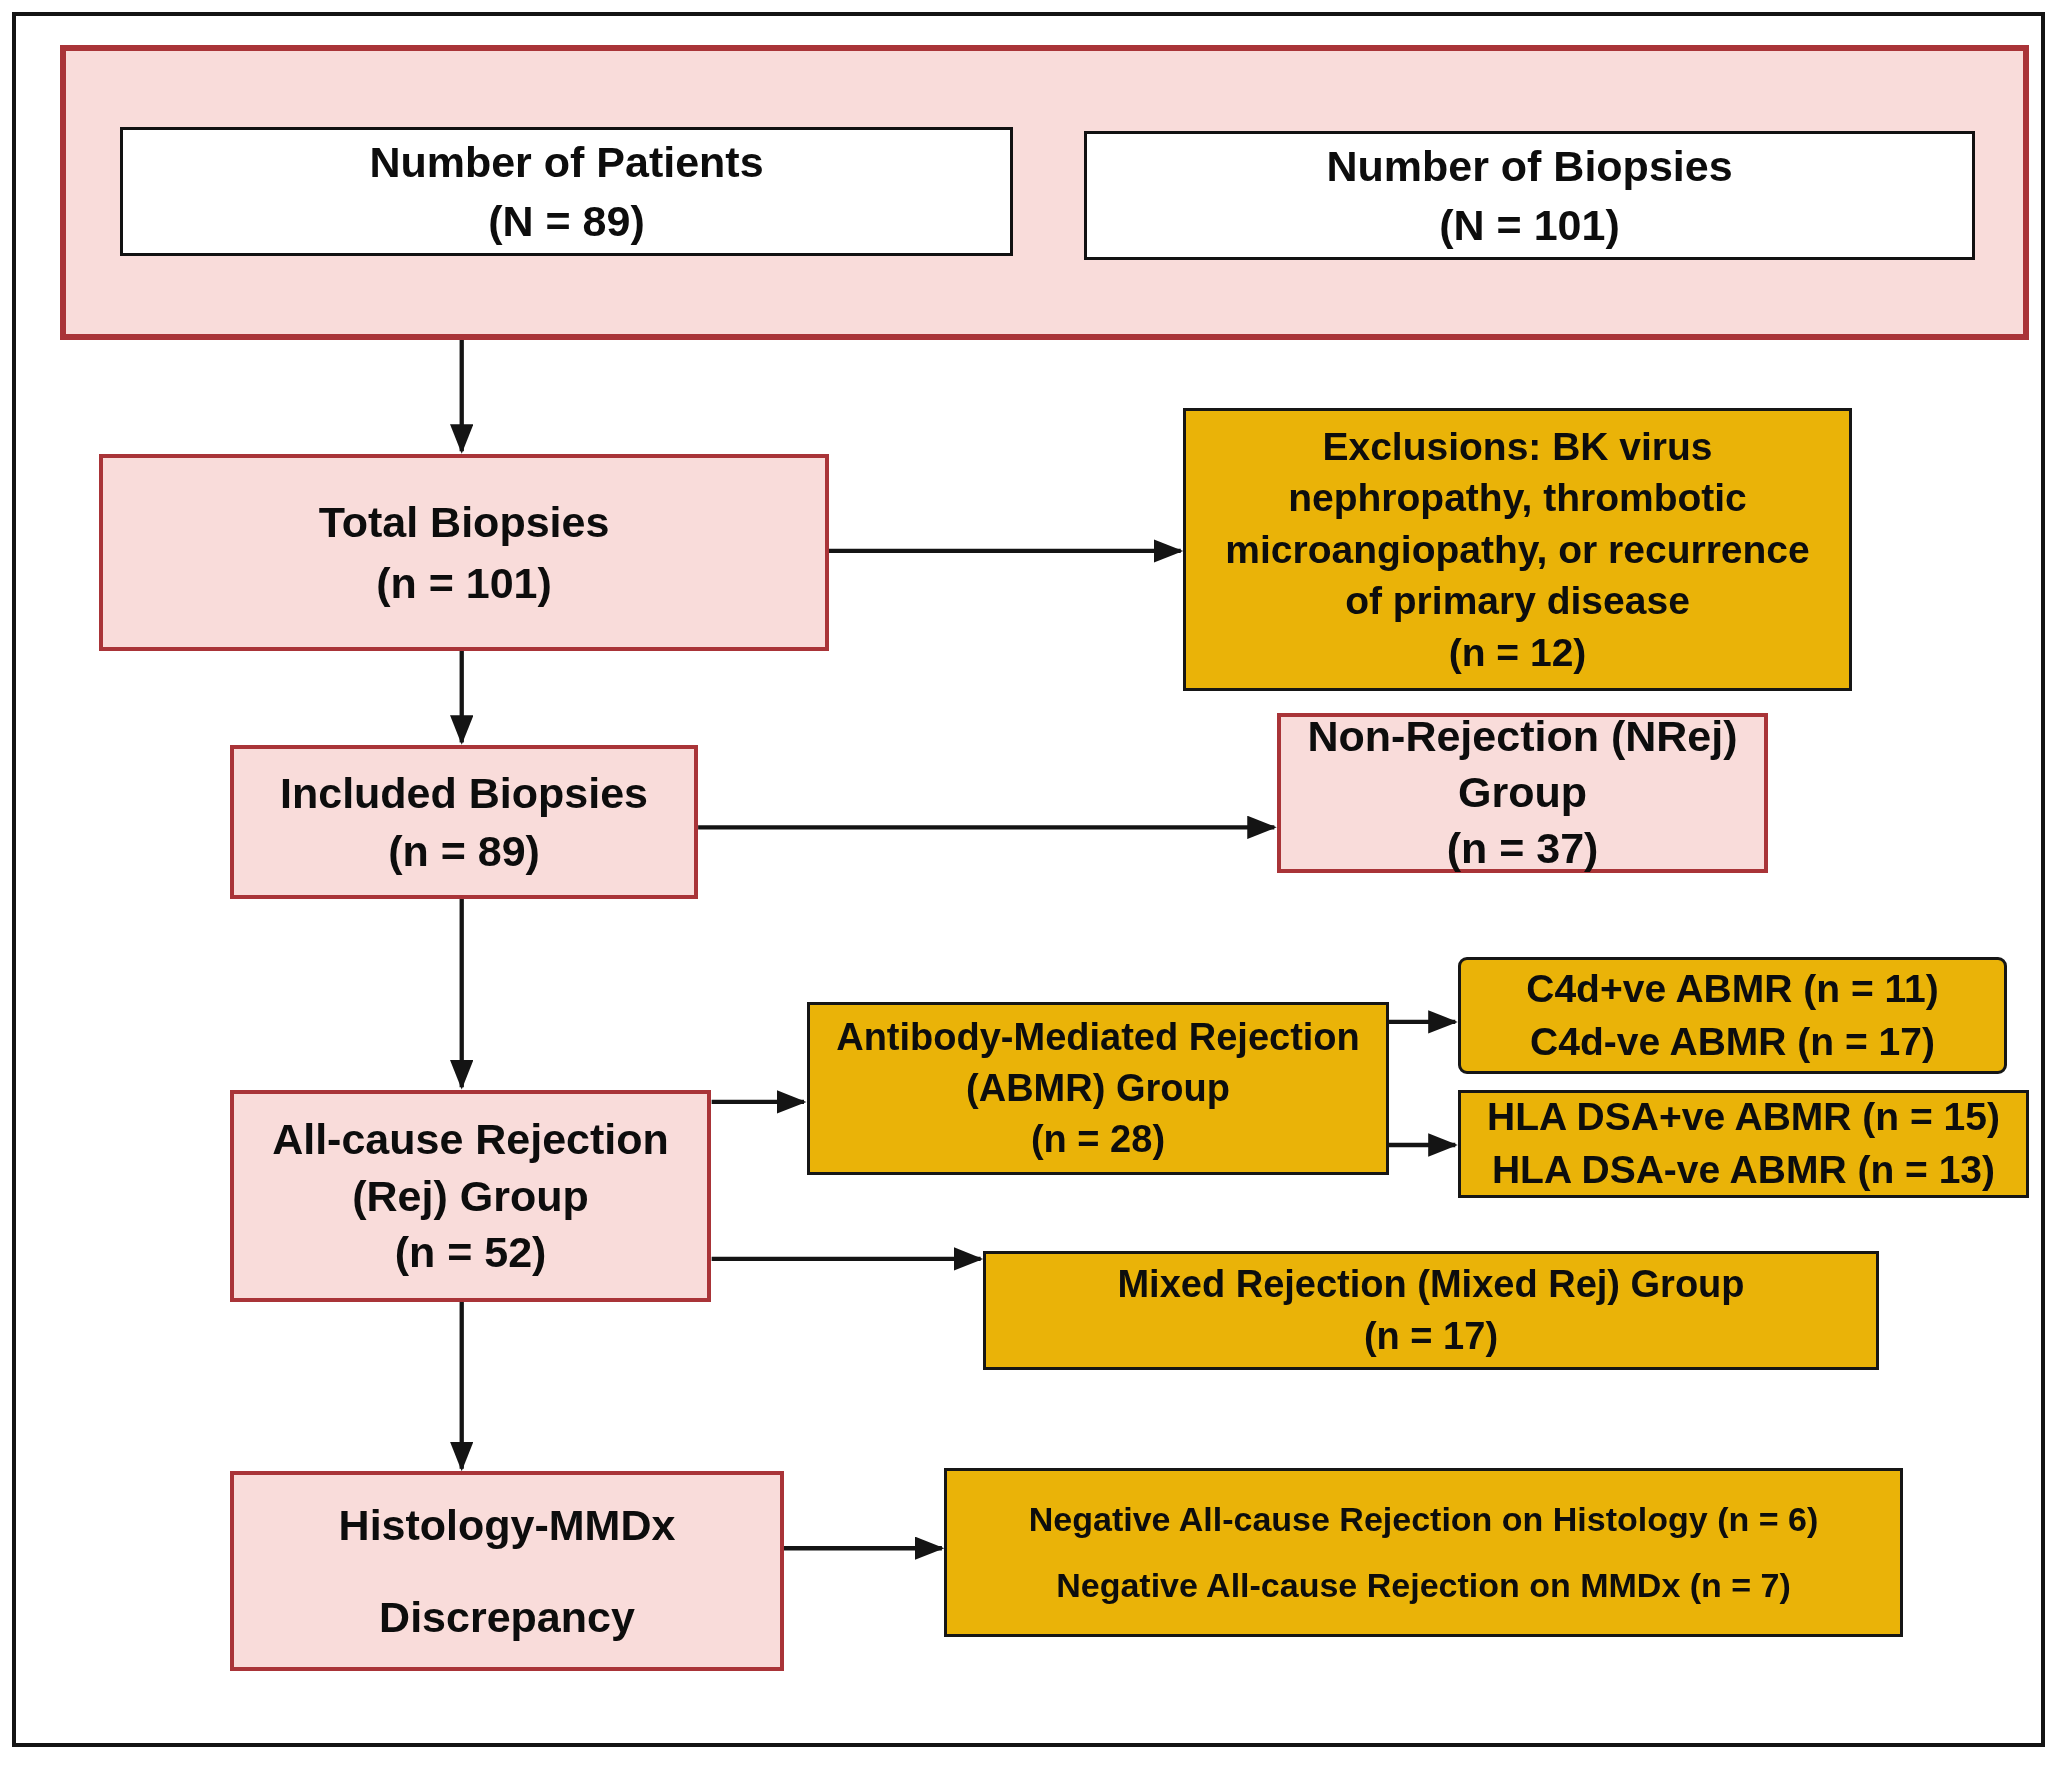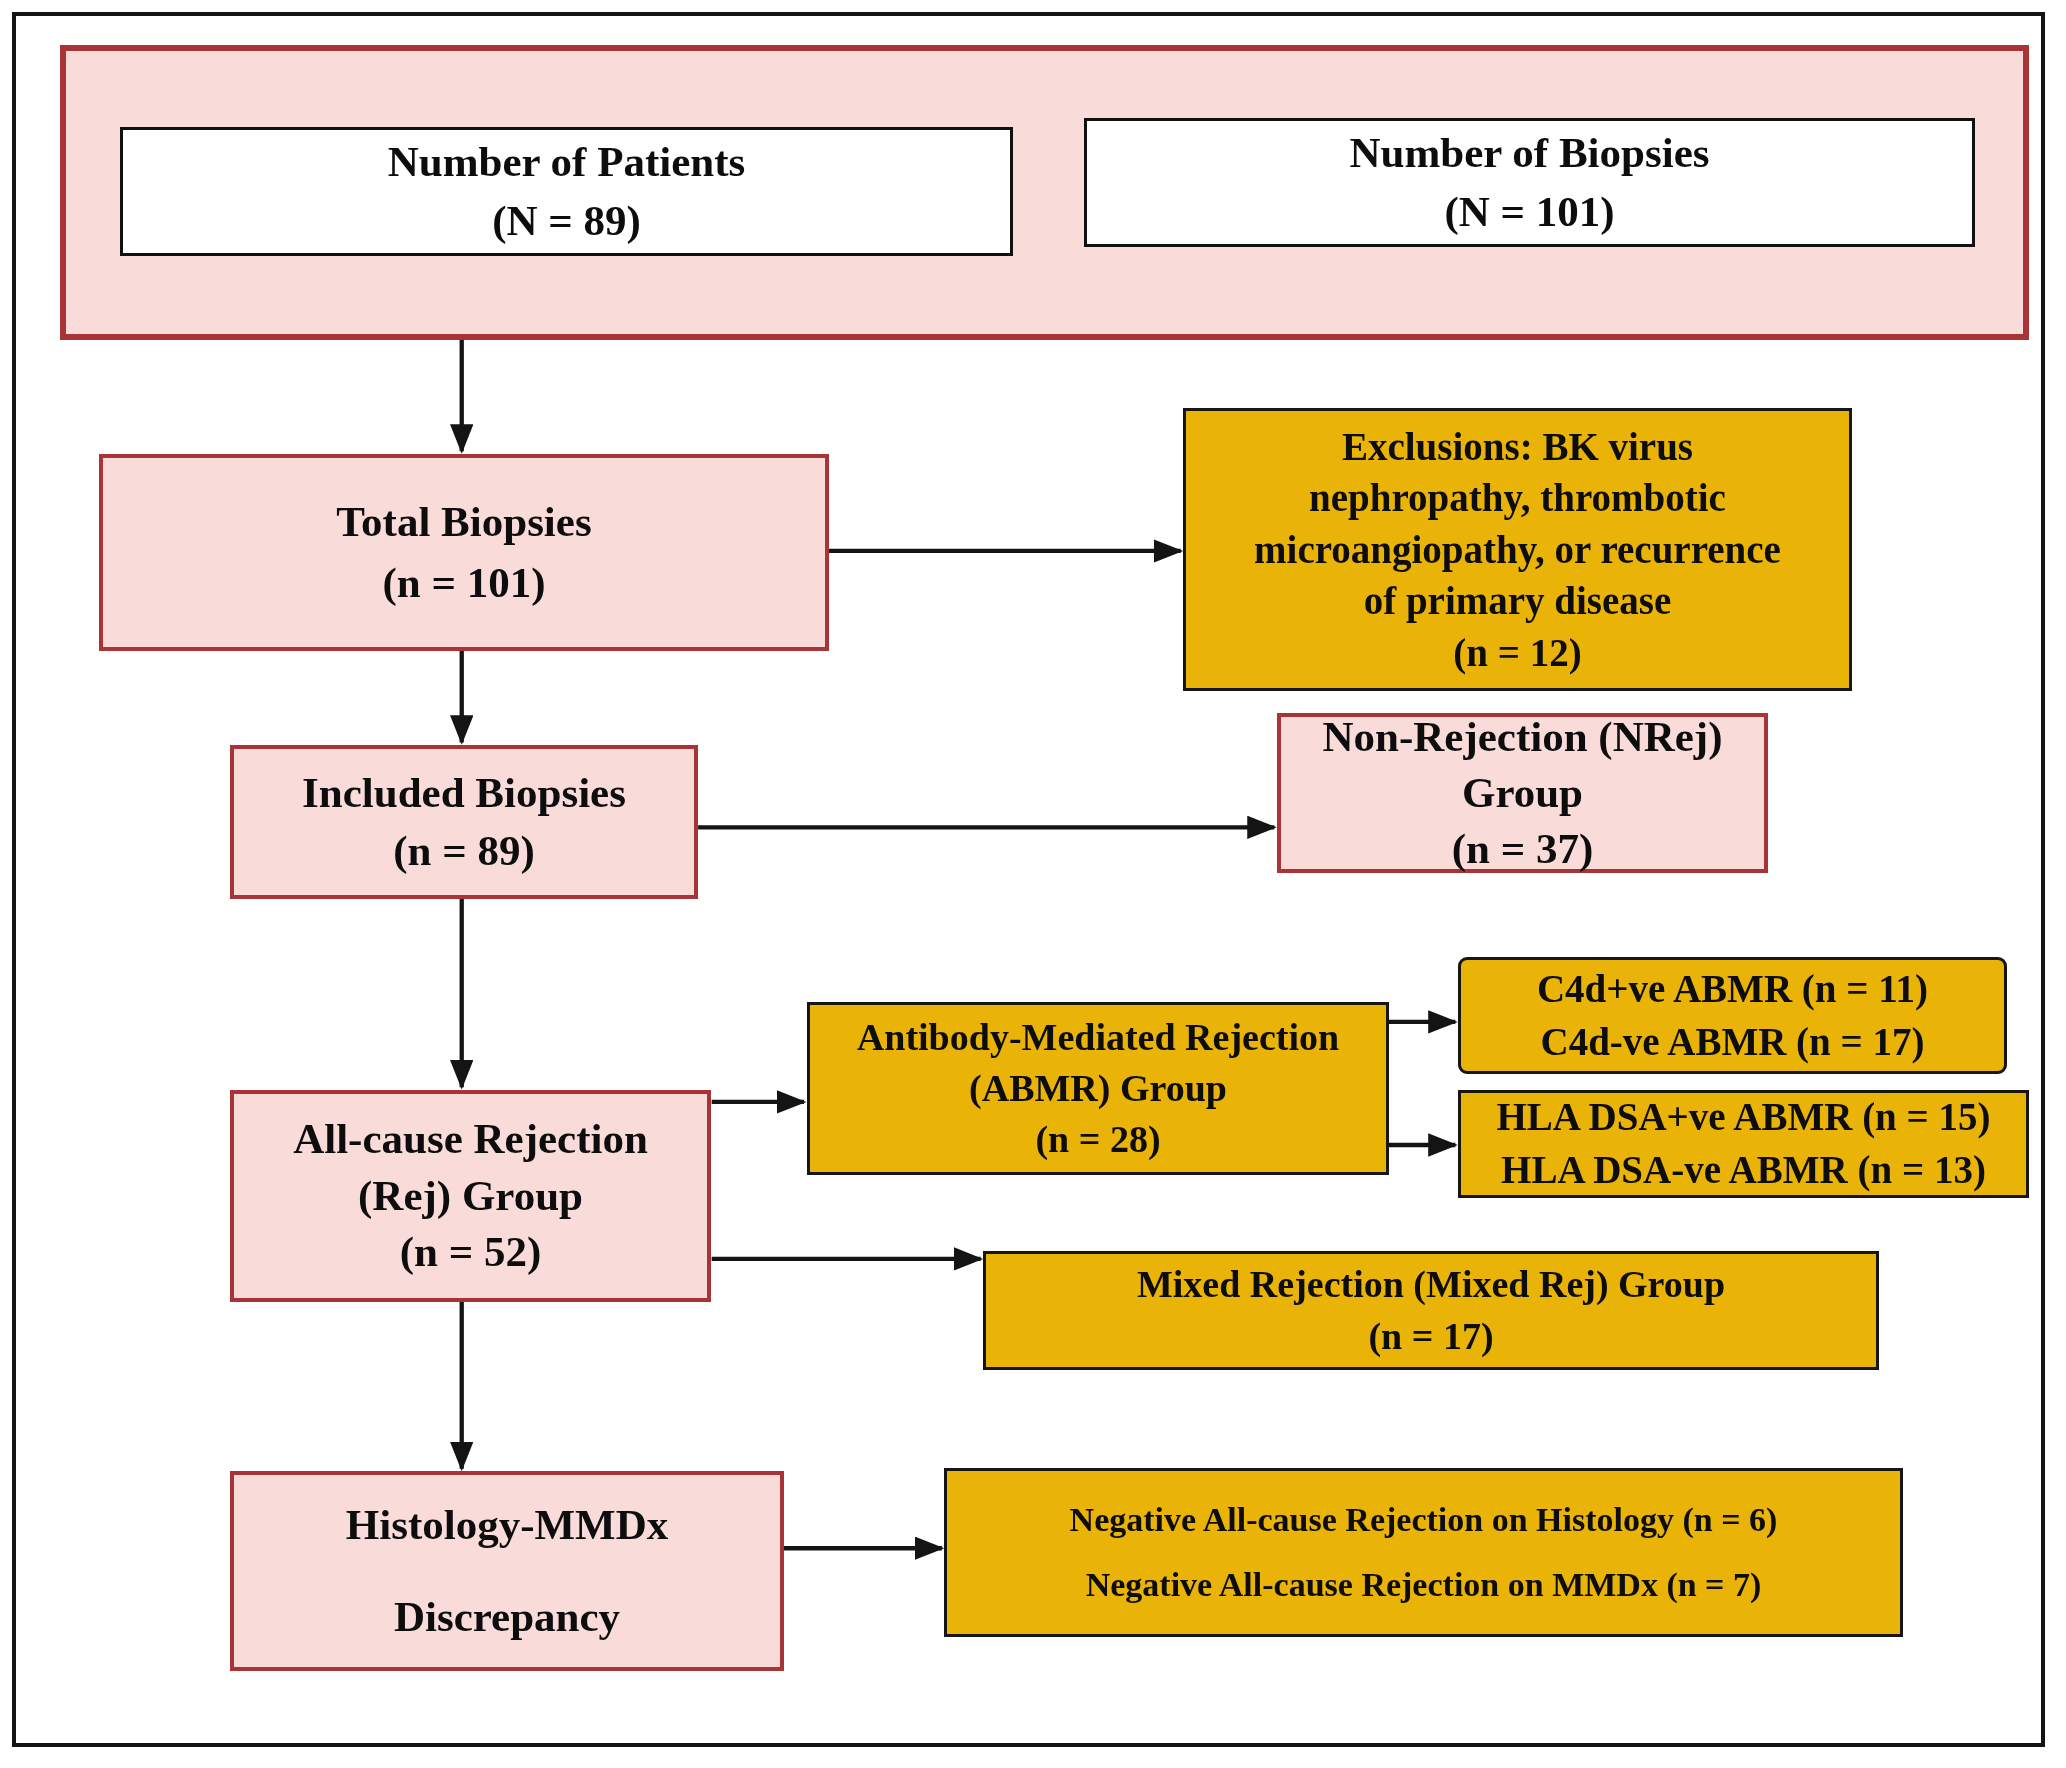--- a/index.html
+++ b/index.html
@@ -22,30 +22,29 @@
   .box {
     position: absolute;
     box-sizing: border-box;
     display: flex;
     flex-direction: column;
     justify-content: center;
     align-items: center;
     text-align: center;
     font-weight: 700;
     color: #0d0d0d;
-    font-family: Liberation Serif, serif;
   }
   .box .ln { white-space: nowrap; }
   .pink  { background: #f9dcda; border: 4.9px solid #a93438; }
   .gray  { background: #eab308; border: 3.7px solid #161616; }
   .white { background: #ffffff; border: 3.1px solid #111111; }
 
   .banner     { left: 60px;   top: 45px;   width: 1969px; height: 295px; border-width: 6.2px; }
   .patients   { left: 120px;  top: 127px;  width: 893px; height: 129px; font-size: 43px; line-height: 1.35; }
-  .biopsies   { left: 1084px; top: 118px;  width: 891px; height: 129px; font-size: 43px; line-height: 1.35; }
+  .biopsies   { left: 1084px; top: 131px;  width: 891px; height: 129px; font-size: 43px; line-height: 1.35; }
   .total      { left: 99px;  top: 454px;  width: 730px; height: 197px; font-size: 43px; line-height: 1.4; }
   .exclusions { left: 1183px; top: 408px;  width: 669px; height: 283px; font-size: 39px; line-height: 1.32; }
   .included   { left: 230px;  top: 745px; width: 468px;  height: 154px; font-size: 43px; line-height: 1.35; }
   .nrej       { left: 1277px; top: 713px; width: 491px;  height: 160px; font-size: 43px; line-height: 1.3; }
   .allcause   { left: 230px;  top: 1090px; width: 481px;  height: 212px; font-size: 43px; line-height: 1.32; }
   .abmr       { left: 807px; top: 1002px; width: 582px;  height: 173px; font-size: 38px; line-height: 1.35; align-items: center; }
   .c4d        { left: 1458px; top: 957px; width: 549px;  height: 117px; font-size: 39px; line-height: 1.35; border-radius: 9px; }
   .hla        { left: 1458px; top: 1090px; width: 571px;  height: 108px; font-size: 39px; line-height: 1.35; }
   .mixed      { left: 983px; top: 1251px; width: 896px; height: 119px; font-size: 38px; line-height: 1.35; }
   .histology  { left: 230px;  top: 1471px; width: 554px;  height: 200px; font-size: 43px; line-height: 1.4; gap: 32px; }

